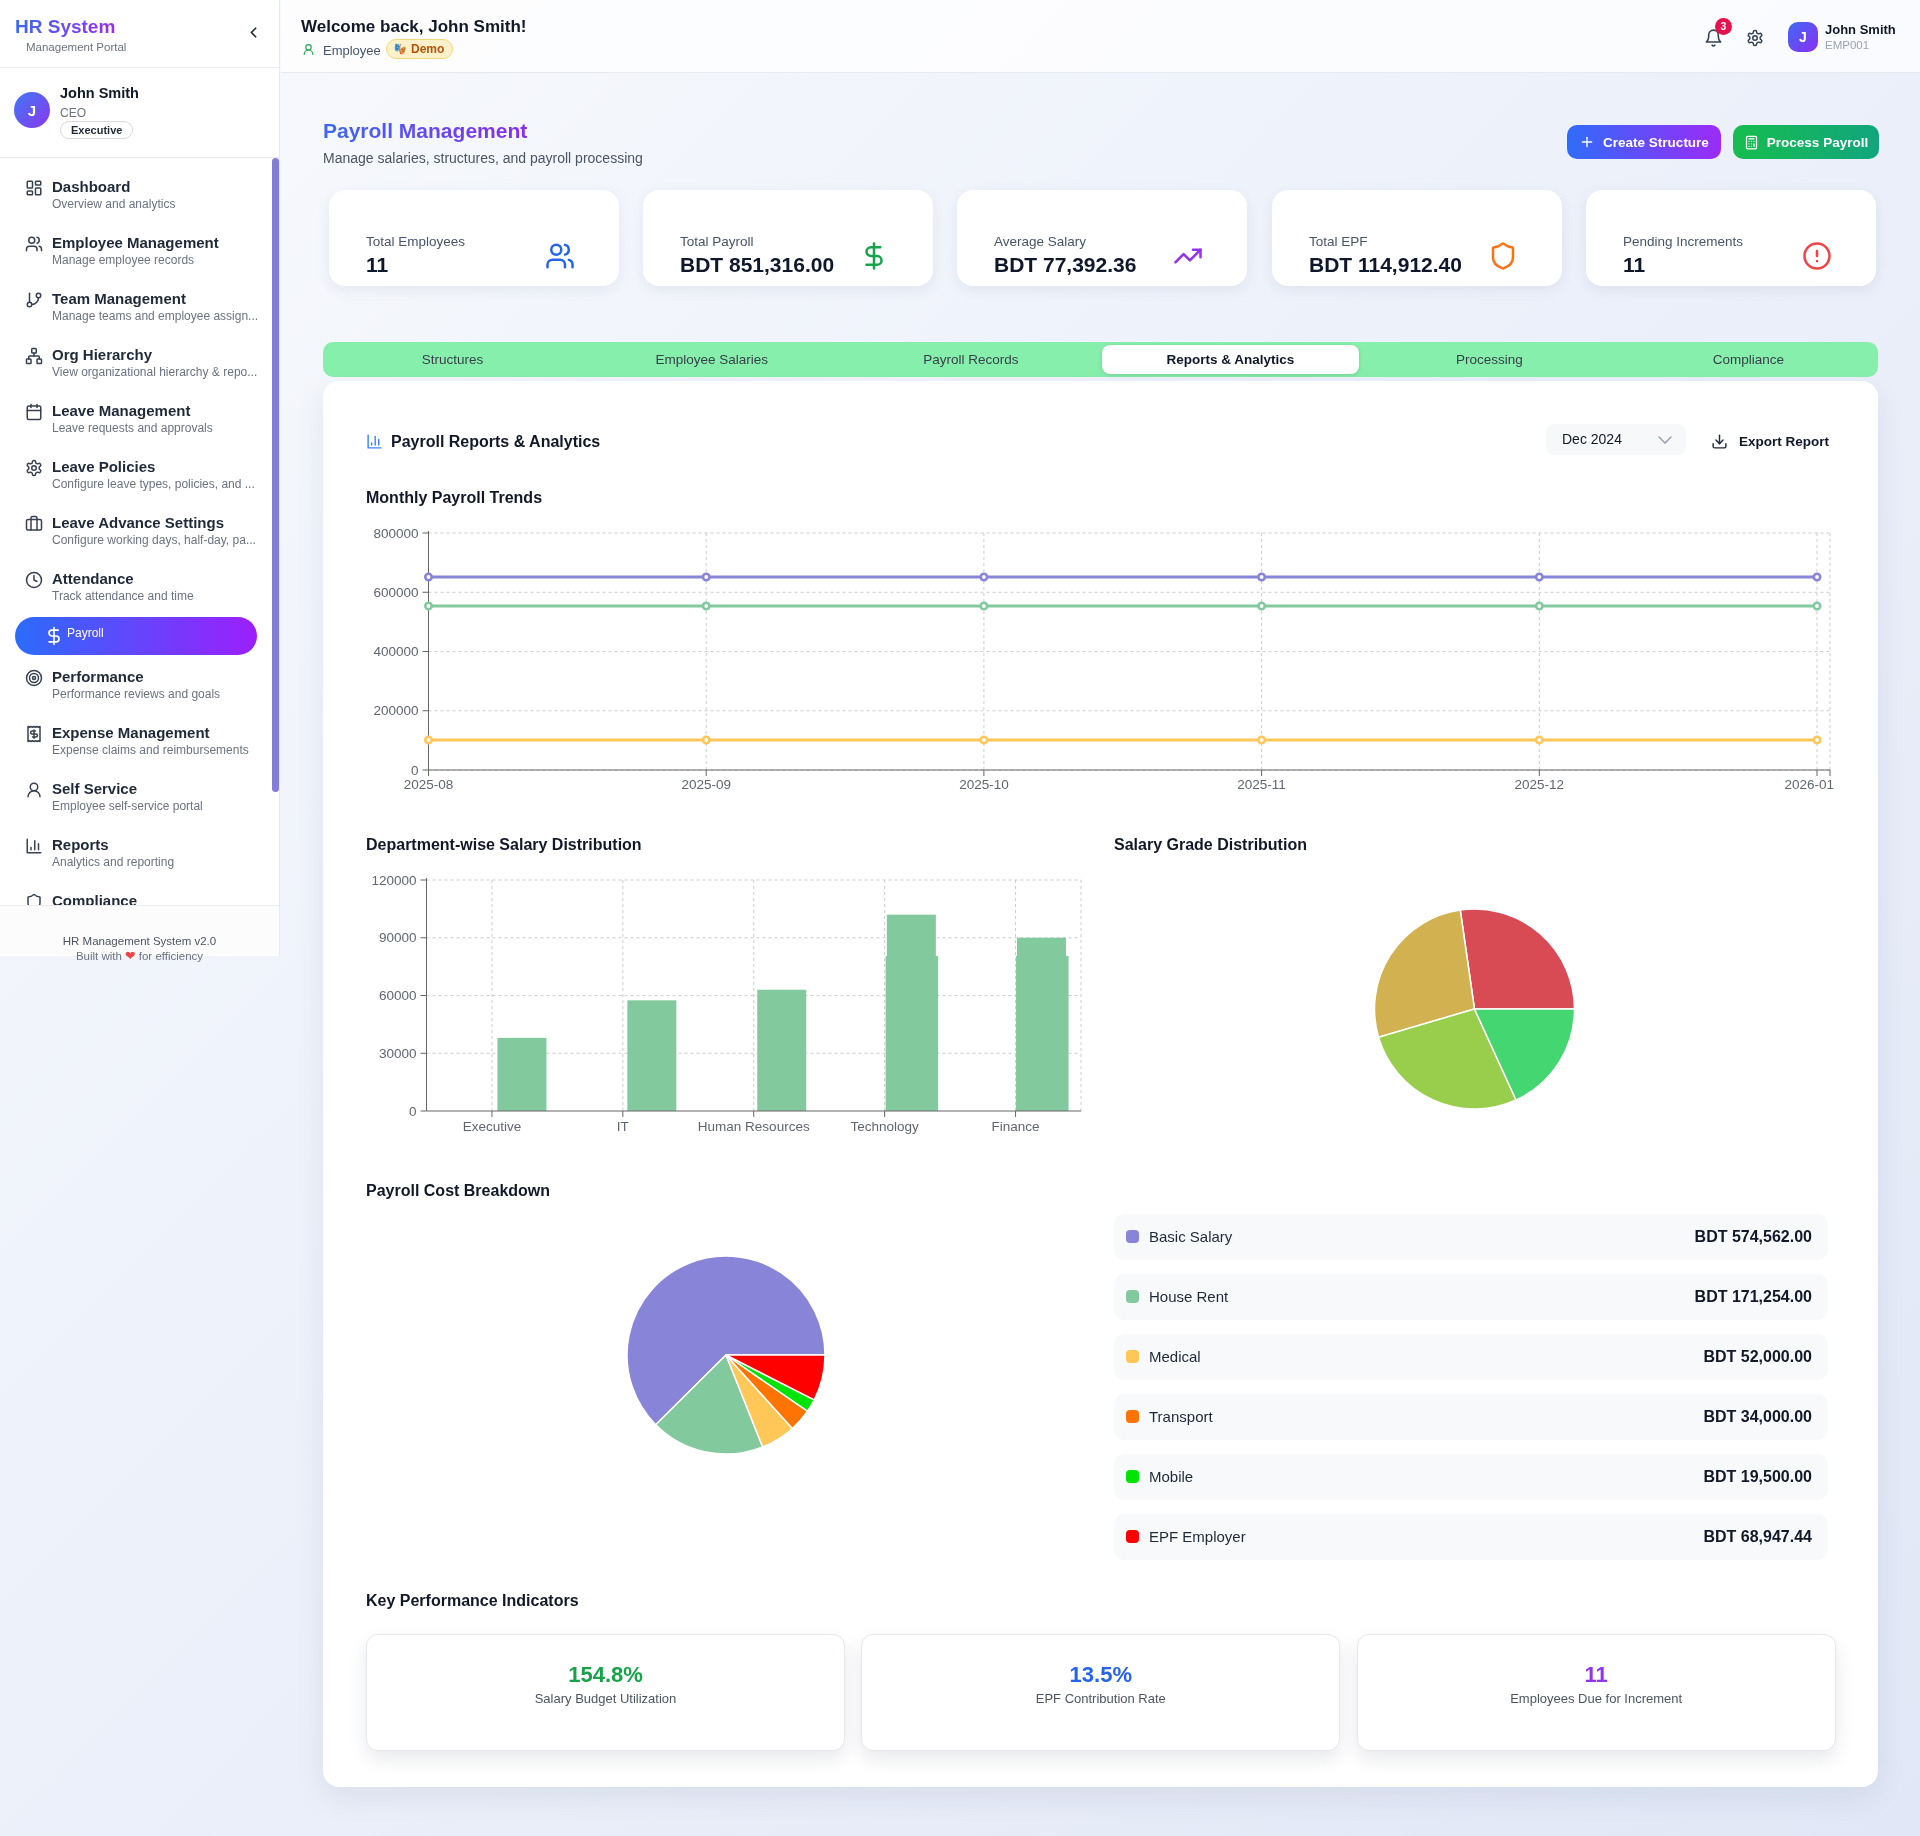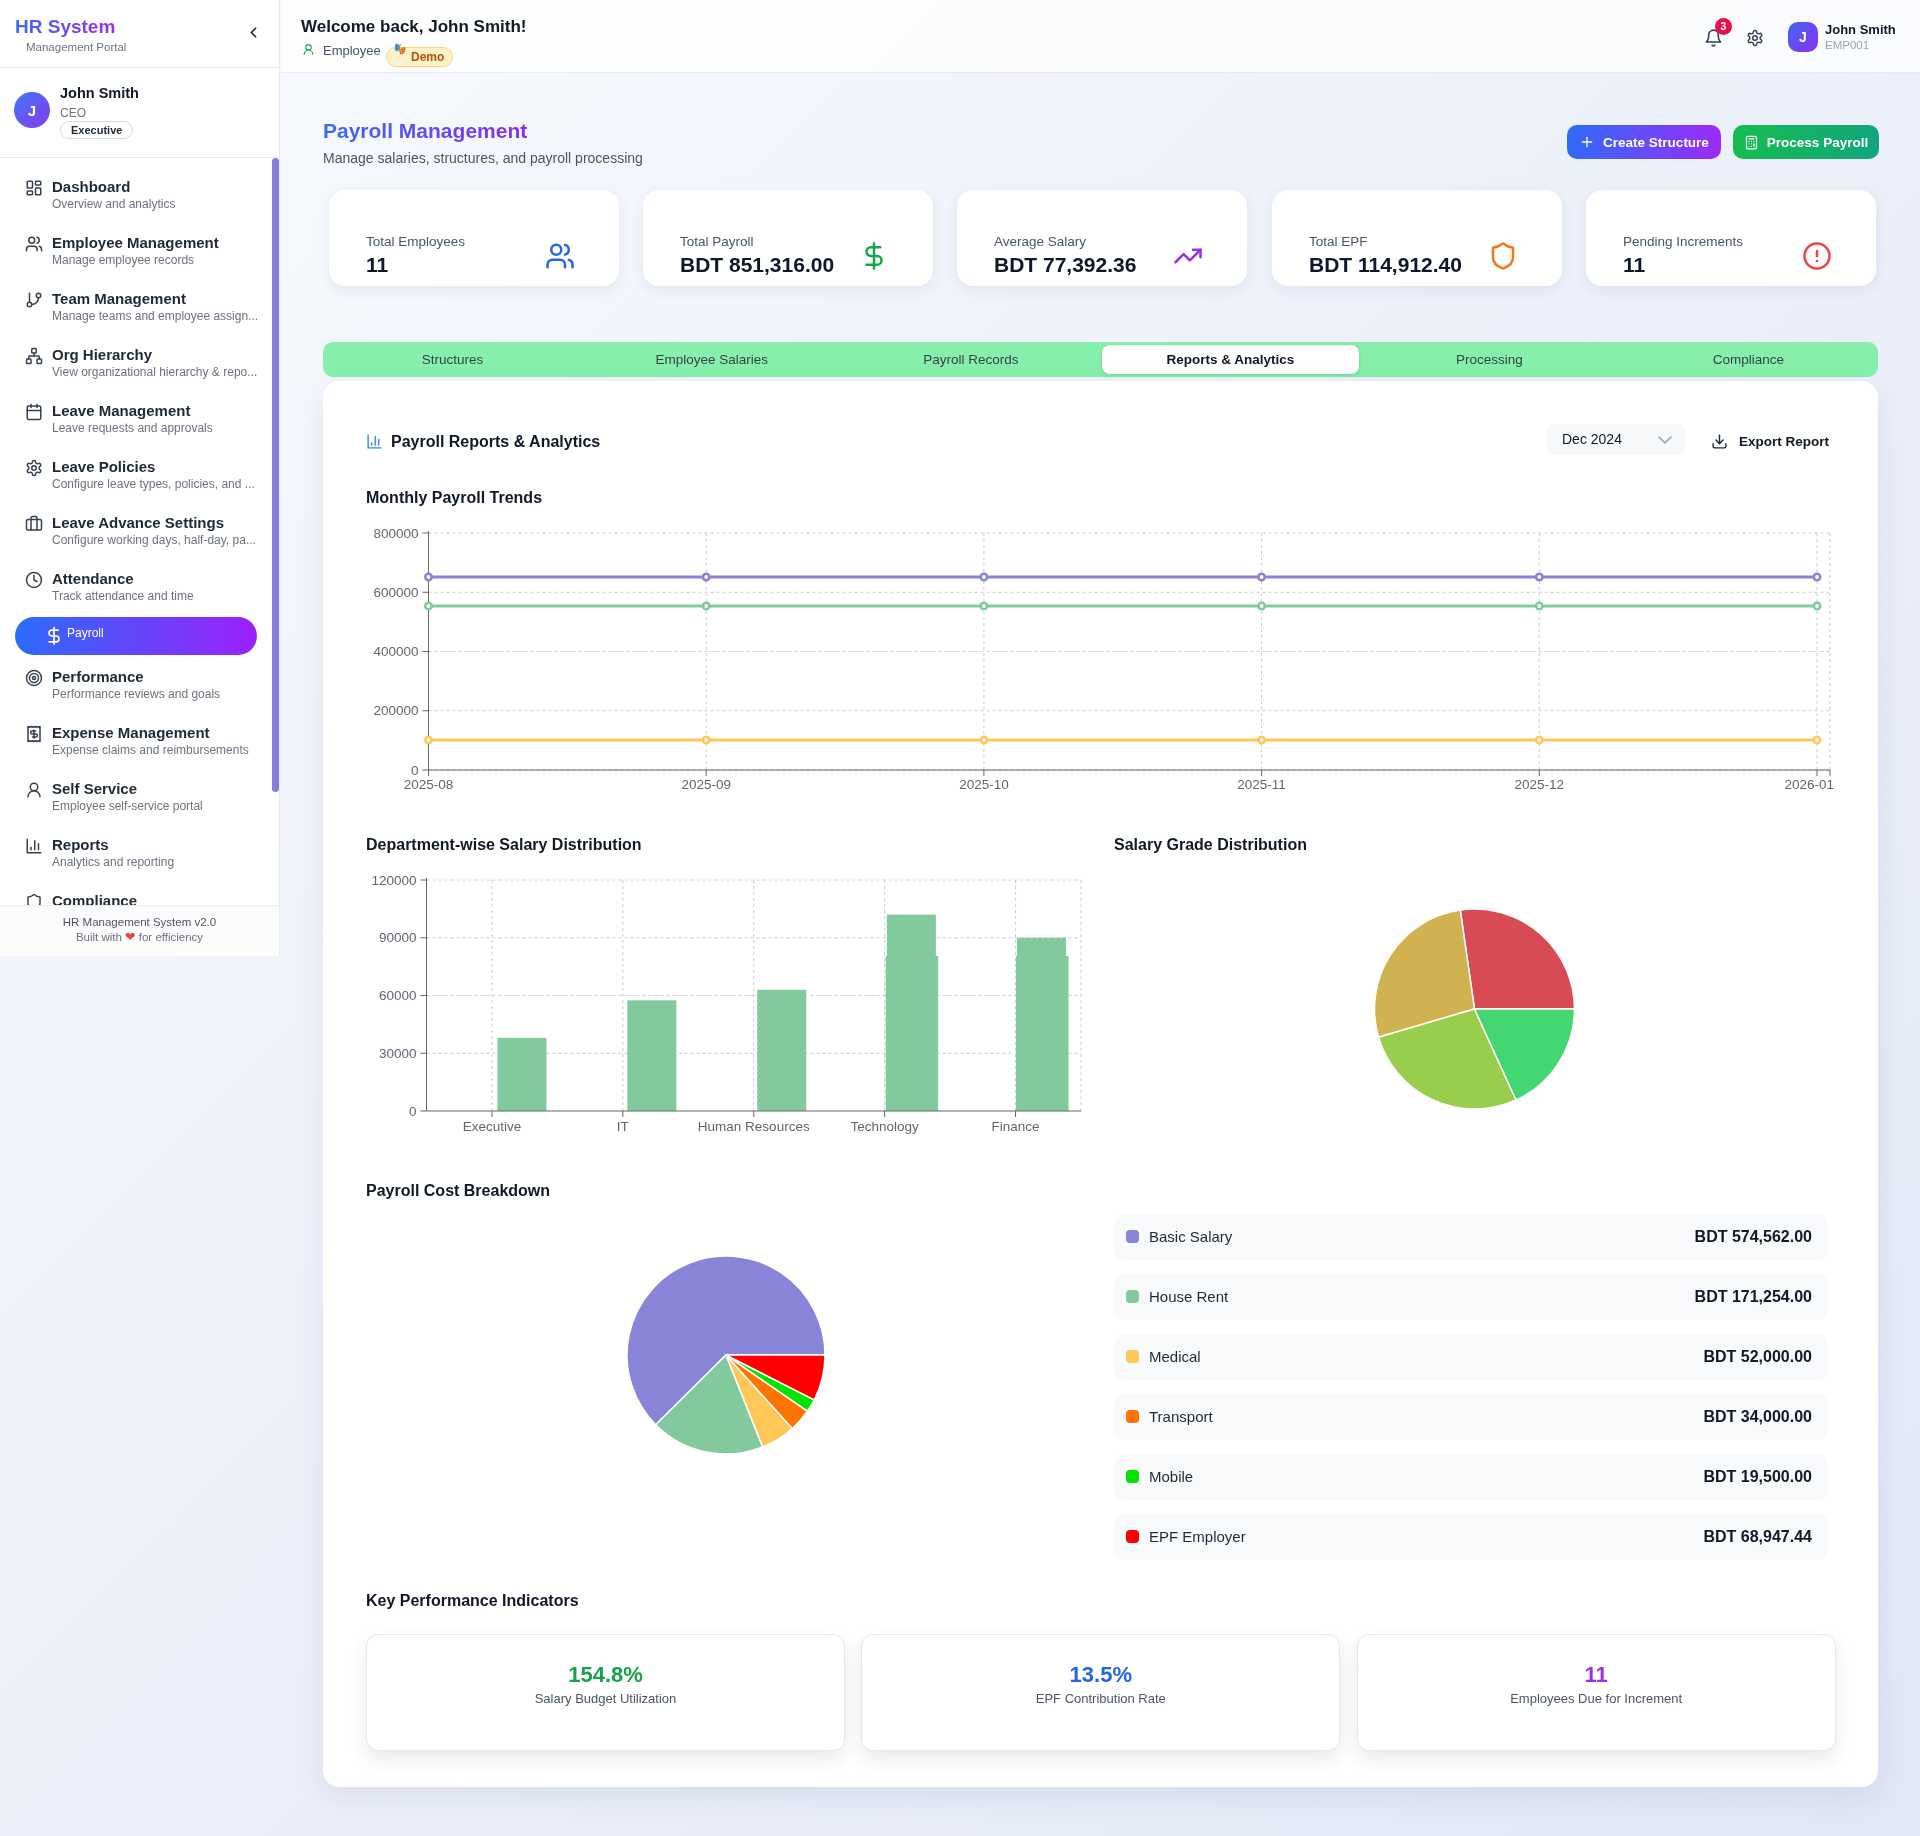--- a/index.html
+++ b/index.html
@@ -20,29 +20,29 @@
 .p-badge { position:absolute; left:60px; top:121px; font-size:11px; font-weight:bold; color:#1f2937; border:1px solid #d6d9df; border-radius:999px; padding:2px 10px; background:#fff; }
 .nav { position:absolute; left:0; top:160px; width:273px; height:745px; overflow:hidden; }
 .ni { position:absolute; left:0; width:100%; }
 .ni .ico { position:absolute; left:25px; top:0px; }
 .ni .t { position:absolute; left:52px; top:-10px; font-size:15px; font-weight:600; color:#1f2937; white-space:nowrap; }
 .ni .s { position:absolute; left:52px; top:9px; font-size:12px; color:#6b7280; white-space:nowrap; }
 .active-pill { position:absolute; left:15px; top:457px; width:242px; height:38px; border-radius:19px; background:linear-gradient(90deg,#2b6cfb,#9c1ffc); }
 .active-pill .t { position:absolute; left:52px; top:9px; font-size:12px; font-weight:500; color:#fff; }
 .sb-scroll { position:absolute; left:272px; top:158px; width:7px; height:634px; border-radius:4px; background:#847cda; }
 .sb-foot { position:absolute; left:0; top:905px; width:279px; height:50px; background:#fcfcfd; border-top:1px solid #e9ebef; text-align:center; }
-.sb-foot .l1 { margin-top:10px; font-size:11.5px; color:#4b5563; }
+.sb-foot .l1 { margin-top:29px; font-size:11.5px; color:#4b5563; }
 .sb-foot .l2 { margin-top:1px; font-size:11.5px; color:#6b7280; }
 
 
 #hdr { position:absolute; left:281px; top:0; width:1639px; height:73px; background:rgba(255,255,255,0.75); border-bottom:1px solid #e8eaef; }
 .h-welcome { position:absolute; left:20px; top:17px; font-size:17px; font-weight:bold; color:#111827; }
 .h-row2 { position:absolute; left:20px; top:42px; height:16px; }
 .h-emp { position:absolute; left:22px; top:1px; font-size:13px; color:#475569; }
-.h-demo { position:absolute; left:85px; top:-3px; height:20px; border:1px solid #f5d77a; background:#fdf1ca; border-radius:999px; font-size:12px; font-weight:bold; color:#b45309; padding:2px 8px 0 24px;margin-top:8px; }
+.h-demo { position:absolute; left:85px; top:-3px; height:20px; border:1px solid #f5d77a; background:#fdf1ca; border-radius:999px; font-size:12px; font-weight:bold; color:#b45309; padding:2px 8px 0 24px; }
 .h-name { position:absolute; left:1544px; top:22px; font-size:13px; font-weight:bold; color:#111827; white-space:nowrap; }
 .h-emp2 { position:absolute; left:1544px; top:39px; font-size:11.5px; color:#9ca3af; }
 .h-avatar { position:absolute; left:1507px; top:22px; width:30px; height:30px; border-radius:10px; background:linear-gradient(135deg,#3f6af0,#8b2ff5); color:#fff; font-size:14px; font-weight:600; display:flex; align-items:center; justify-content:center; }
 .h-bell { position:absolute; left:1423px; top:28px; }
 .h-badge { position:absolute; left:1434px; top:18px; min-width:17px; height:17px; border-radius:999px; background:#e7114e; color:#fff; font-size:10.5px; font-weight:bold; text-align:center; line-height:17px; padding:0 2px; }
 .h-gear { position:absolute; left:1465px; top:29px; }
 
 
 .pg-title { position:absolute; left:323px; top:119px; font-size:21px; font-weight:bold; background:linear-gradient(90deg,#3b6af3,#8a2bf0); -webkit-background-clip:text; background-clip:text; color:transparent; }
 .pg-sub { position:absolute; left:323px; top:150px; font-size:14px; color:#4b5563; }

